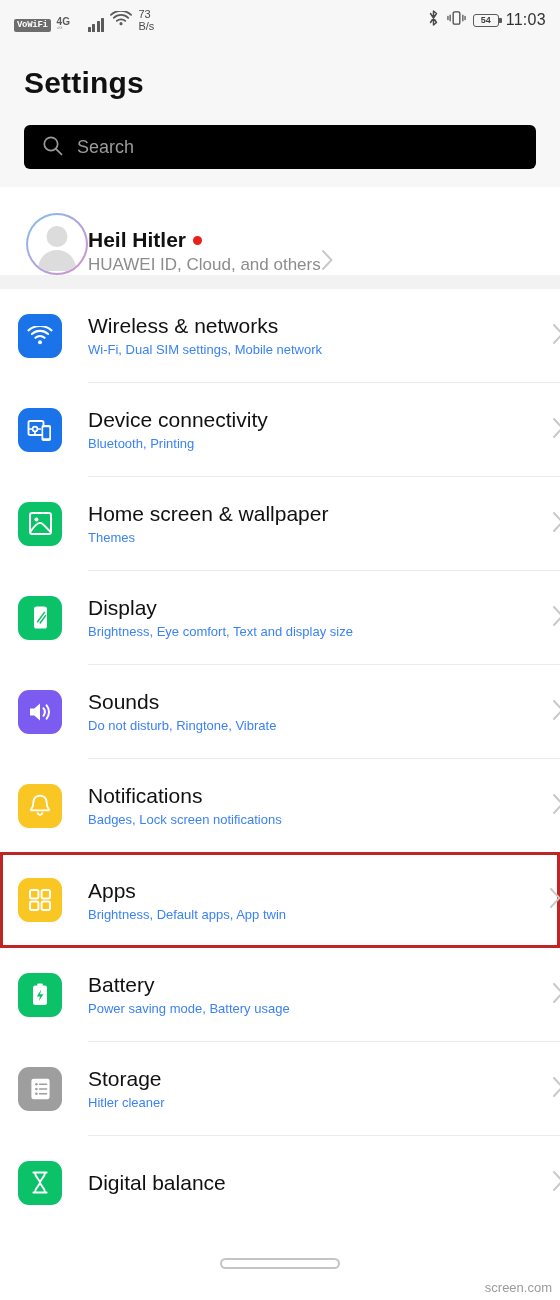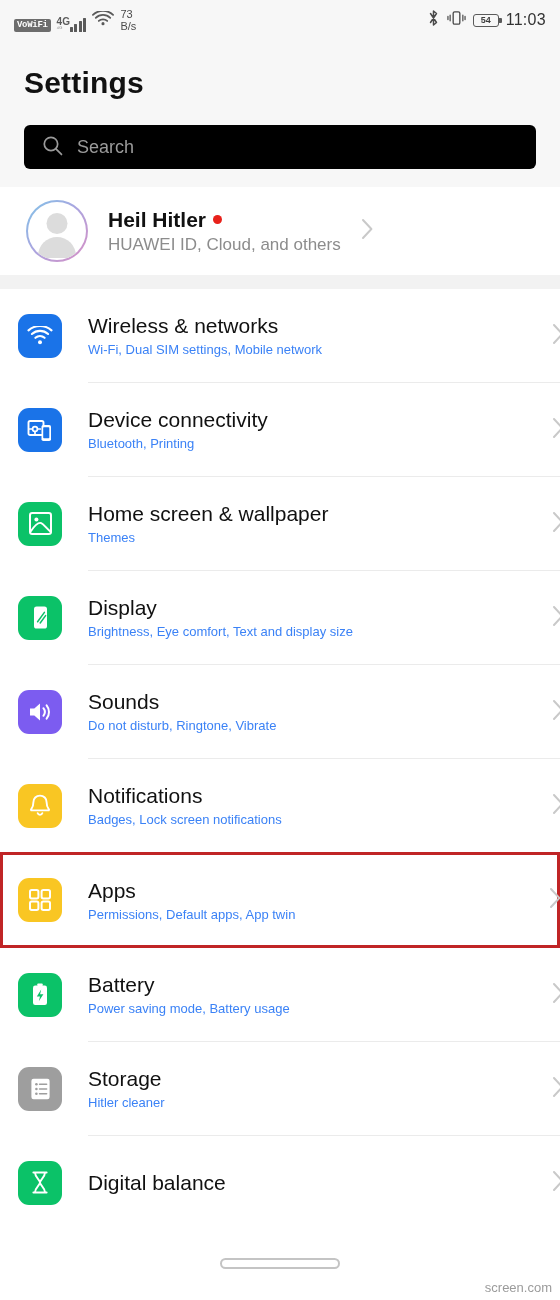--- a/index.html
+++ b/index.html
@@ -19,21 +19,21 @@
     color:#4a4a4a;
   }
   .sb-left { display:flex; align-items:flex-end; gap:6px; }
   .sb-right { margin-left:auto; display:flex; align-items:center; gap:7px; }
   .vowifi {
     background:#6d6d6d; color:#fff;
     font-size:9px; font-weight:bold;
     padding:1px 3px; border-radius:2px;
     letter-spacing:-0.3px; line-height:11px;font-family:Liberation Mono, monospace;
   }
-  .netgrp { display:flex; align-items:flex-end; gap:0; }
+  .netgrp { display:flex; align-items:flex-end; gap:18px; }
   .net-label { font-size:10px; font-weight:bold; line-height:9px; color:#5a5a5a; }
   .net-sub { font-size:6px; color:#8d8d8d; line-height:6px; }
   .bars { display:flex; align-items:flex-end; gap:1.5px; height:15px; }
   .bars i { width:3px; background:#5a5a5a; display:block; border-radius:0.5px; }
   .bars i:nth-child(1){height:5px}
   .bars i:nth-child(2){height:8px}
   .bars i:nth-child(3){height:11px}
   .bars i:nth-child(4){height:14px}
   .speed { font-size:11px; line-height:12px; color:#4a4a4a; text-align:left; }
   .clock { font-size:16px; color:#333; letter-spacing:0.3px; }
@@ -56,21 +56,21 @@
   .searchwrap { background:#f7f7f7; padding:0 24px 18px; }
   .searchbar {
     height:44px; background:#000000; border-radius:6px;
     display:flex; align-items:center; padding:0 18px; gap:14px;
   }
   .searchbar .ph { font-size:18px; color:#9a9a9a; }
 
   
   .profile {
     background:#fff; height:88px;
-    display:flex; align-items:center; padding:0 26px; gap:20px;
+    display:flex; align-items:flex-end; padding:0 26px; 
   }
   .avatar {
     width:62px; height:62px; border-radius:50%;
     background:linear-gradient(135deg,#7fc4e8 0%,#a9a6e0 45%,#d98ec4 100%);
     padding:2px; flex:none;
   }
   .avatar-in {
     width:100%; height:100%; border-radius:50%; background:#fff;
     display:flex; align-items:flex-end; justify-content:center; overflow:hidden;
     position:relative;
@@ -310,21 +310,21 @@
         <div class="icon" style="background:#f9c623">
           <svg width="24" height="24" viewBox="0 0 24 24">
             <rect x="2" y="2" width="8.4" height="8.4" rx="1.7" stroke="#fff" stroke-width="2" fill="none"></rect>
             <rect x="13.6" y="2" width="8.4" height="8.4" rx="1.7" stroke="#fff" stroke-width="2" fill="none"></rect>
             <rect x="2" y="13.6" width="8.4" height="8.4" rx="1.7" stroke="#fff" stroke-width="2" fill="none"></rect>
             <rect x="13.6" y="13.6" width="8.4" height="8.4" rx="1.7" stroke="#fff" stroke-width="2" fill="none"></rect>
           </svg>
         </div>
         <div class="rtext">
           <div class="rtitle">Apps</div>
-          <div class="rsub">Permissions, Default apps, App twin</div>
+          <div class="rsub">Brightness, Default apps, App twin</div>
         </div>
         <span class="chev"><svg width="13" height="22" viewBox="0 0 13 22">
             <path d="M2 2l8.4 9L2 20" stroke="#c9c9c9" stroke-width="2" fill="none" stroke-linecap="round" stroke-linejoin="round"></path>
           </svg></span>
       </div>
       <div class="row">
         <div class="icon" style="background:#0bc268">
           <svg width="22" height="25" viewBox="0 0 22 25">
             <rect x="4" y="3.6" width="14" height="19.4" rx="2.2" fill="#fff"></rect>
             <rect x="8.2" y="1.4" width="5.6" height="2.6" rx="1" fill="#fff"></rect>

